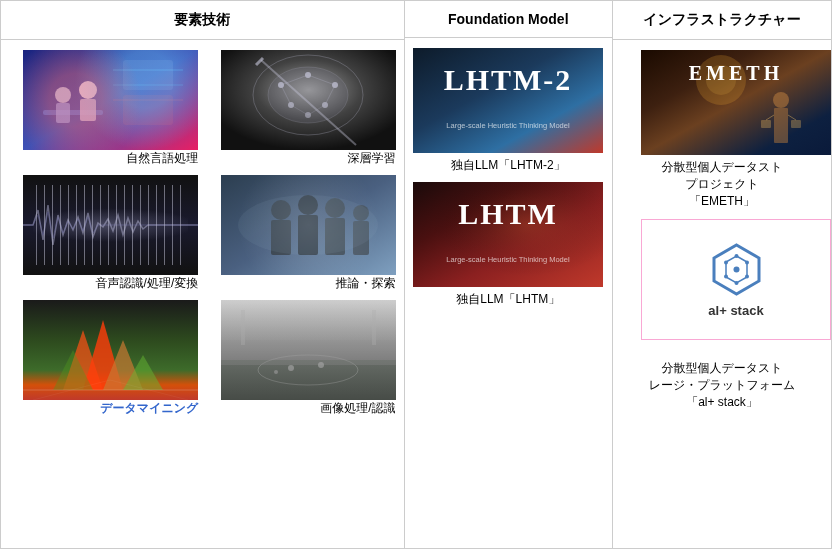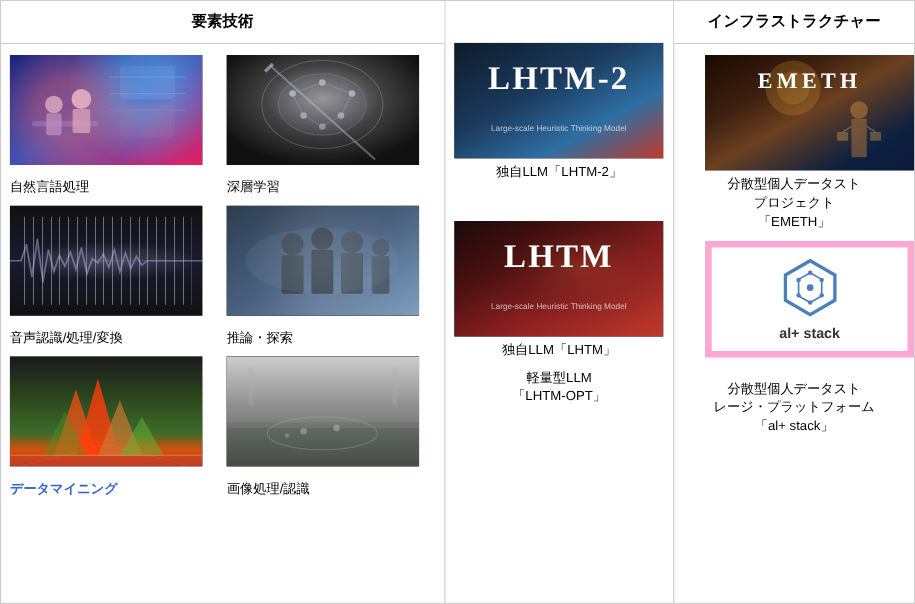--- a/index.html
+++ b/index.html
@@ -46,22 +46,22 @@
       width: 422px;
     }
     .yoso-grid {
       display: grid;
       grid-template-columns: 1fr 1fr;
       gap: 8px;
     }
     .yoso-item {
       display: flex;
       flex-direction: column;
-      align-items: flex-start;
-      gap: 12px;
+      align-items: flex-end;
+      gap: 0;
     }
     .yoso-item .img-box {
       width: 175px;
       height: 100px;
       overflow: hidden;
       display: flex;
       align-items: center;
       justify-content: center;
       background: #111;
       position: relative;
@@ -147,21 +147,20 @@
     }
     .fm-item .img-box {
       width: 190px;
       height: 105px;
       overflow: hidden;
       display: flex;
       align-items: center;
       justify-content: center;
       background: #111;
       position: relative;
-      margin-top: 28px;
     }
     .fm-item .label {
       font-size: 12px;
       text-align: center;
     }
     .img-lhtm2 {
       background: linear-gradient(135deg, #0d1b2a 0%, #1b3a5c 40%, #2e6fa3 70%, #c0392b 100%);
       position: relative;
     }
     .img-lhtm {
@@ -415,20 +414,21 @@
             </svg>
           </div>
           <div class="label">画像処理/認識</div>
         </div>
 
       </div>
     </div>
   </div>
 
   <div class="column col-foundation">
+    <div class="column-header">Foundation Model</div>
     <div class="column-content">
 
       <div class="fm-item">
         <div class="img-box img-lhtm2">
           <svg width="190" height="105" viewBox="0 0 190 105" style="position:absolute;inset:0">
             <defs>
               <linearGradient id="lhtm2Grad" x1="0" y1="0" x2="1" y2="1">
                 <stop offset="0%" stop-color="#0d1b2a"></stop>
                 <stop offset="40%" stop-color="#1b3a5c"></stop>
                 <stop offset="70%" stop-color="#2e6fa3"></stop>
@@ -461,22 +461,20 @@
             </radialGradient>
             <rect width="190" height="105" fill="url(#lhtmGlow)" opacity="0.6"></rect>
             <text x="95" y="42" text-anchor="middle" fill="white" font-size="30" font-weight="bold" font-family="serif" letter-spacing="2">LHTM</text>
             <text x="95" y="80" text-anchor="middle" fill="rgba(255,255,255,0.65)" font-size="7.5" font-family="sans-serif">Large-scale Heuristic Thinking Model</text>
           </svg>
         </div>
         <div class="label">独自LLM「LHTM」</div>
       </div>
 
       <div class="fm-item">
-        <div class="label" style="white-space:pre-line;text-align:center;">軽量型LLM
-「LHTM-OPT」</div>
       </div>
 
     </div>
   </div>
 
   <div class="column col-infra">
     <div class="column-header">インフラストラクチャー</div>
     <div class="column-content infra-content">
 
       <div class="infra-item">
@@ -505,21 +503,21 @@
             <rect x="120" y="70" width="10" height="8" fill="rgba(255,200,100,0.3)" rx="1"></rect>
             <rect x="150" y="70" width="10" height="8" fill="rgba(255,200,100,0.3)" rx="1"></rect>
           </svg>
         </div>
         <div class="label" style="white-space:pre-line;text-align:center;">分散型個人データスト
 プロジェクト
 「EMETH」</div>
       </div>
 
       <div class="infra-item">
-        <div class="img-box img-aistack" style="width:190px;height:106px;background:#fff;border:6px solid #f9a8d4;display:flex;flex-direction:column;align-items:center;justify-content:center;gap:6px;">
+        <div class="img-box img-aistack" style="width:190px;height:121px;background:#fff;border:1px solid #f9a8d4;display:flex;flex-direction:column;align-items:center;justify-content:center;gap:6px;">
 
           <svg width="55" height="55" viewBox="0 0 55 55">
             <polygon points="27.5,3 50,16 50,39 27.5,52 5,39 5,16" fill="none" stroke="#4a7fbd" stroke-width="3"></polygon>
 
             <polygon points="27.5,14 38,20 38,35 27.5,41 17,35 17,20" fill="none" stroke="#4a7fbd" stroke-width="1.5"></polygon>
 
             <circle cx="27.5" cy="27.5" r="3" fill="#4a7fbd"></circle>
             <circle cx="27.5" cy="14" r="2" fill="#4a7fbd"></circle>
             <circle cx="38" cy="20.5" r="2" fill="#4a7fbd"></circle>
             <circle cx="38" cy="34.5" r="2" fill="#4a7fbd"></circle>

